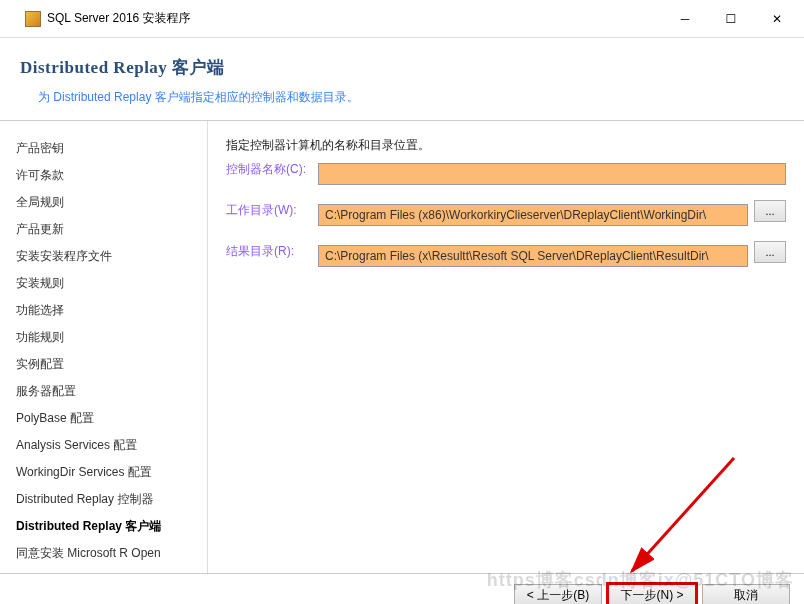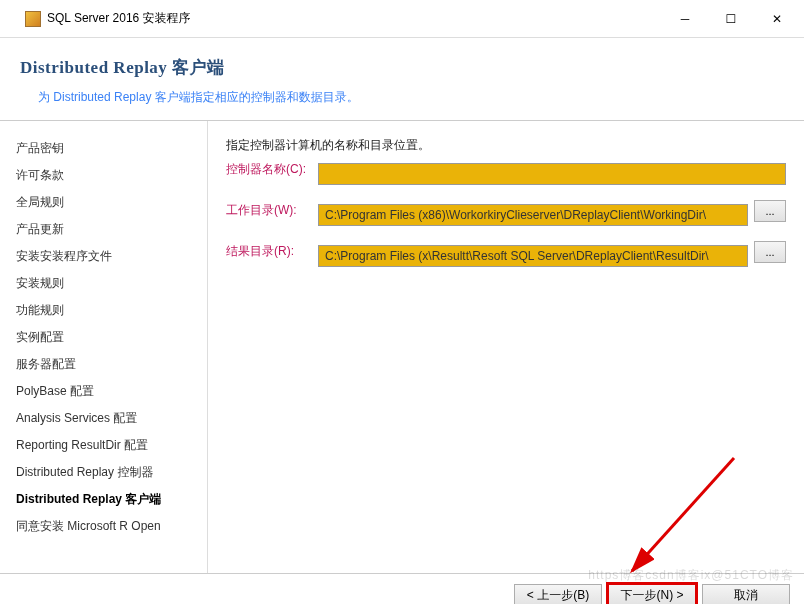--- a/index.html
+++ b/index.html
@@ -73,30 +73,30 @@
     }
     .desc { color:#222; }
     .form-row {
       display: flex;
       align-items: center;
       margin-bottom: 10px;
     }
     .form-label {
       width: 92px;
       font-size: 12px;
-      color:#be185d;
+      color:#8b5cf6;
     }
     .form-input {
       flex: 1;
       height: 22px;
       border: 1px solid #999;
       padding: 2px 6px;
       font-size: 12px;
       font-family: inherit;
-      background:#eab308;
+      background:#fdba74;
       color:#333;
       margin-top:9px;
     }
     .browse-btn {
       width: 32px;
       height: 22px;
       margin-left: 6px;
       border: 1px solid #adadad;
       background: linear-gradient(#f5f5f5,#e1e1e1);
       font-size: 11px;
@@ -129,24 +129,25 @@
       outline-offset: -1px;
     }
     .arrow-svg {
       position: absolute;
       right: 60px;
       bottom: 28px;
       pointer-events: none;
     }
     .watermark {
       position: absolute;
-      right: 10px; bottom: 20px;
+      right: 10px; bottom: 12px;
       color: rgba(0,0,0,0.15);
-      font-size: 12px;
+      font-size: 18px;
       letter-spacing: 1px;
+      font-weight: bold;
     }
   </style>
 </head>
 <body>
 
 <div class="titlebar">
   <div class="icon-box"></div>
   <div class="title">SQL Server 2016 安装程序</div>
   <div class="win-btns">
     <div class="win-btn">─</div>
@@ -161,26 +162,27 @@
 </div>
 
 <div class="body">
   <div class="sidebar" id="sidebar">
       <div class="nav-item">产品密钥</div>
       <div class="nav-item">许可条款</div>
       <div class="nav-item">全局规则</div>
       <div class="nav-item">产品更新</div>
       <div class="nav-item">安装安装程序文件</div>
       <div class="nav-item">安装规则</div>
+      <div class="nav-item">功能选择</div>
       <div class="nav-item">功能规则</div>
       <div class="nav-item">实例配置</div>
       <div class="nav-item">服务器配置</div>
       <div class="nav-item">PolyBase 配置</div>
       <div class="nav-item">Analysis Services 配置</div>
-      <div class="nav-item">Reporting ResultDir 配置</div>
+      <div class="nav-item">WorkingDir Services 配置</div>
       <div class="nav-item">Distributed Replay 控制器</div>
       <div class="nav-item selected">Distributed Replay 客户端</div>
       <div class="nav-item">同意安装 Microsoft R Open</div>
     </div>
 
   <div class="content">
     <div class="desc">指定控制器计算机的名称和目录位置。</div>
 
     <div class="form-row">
       <div class="form-label">控制器名称(C):</div>

